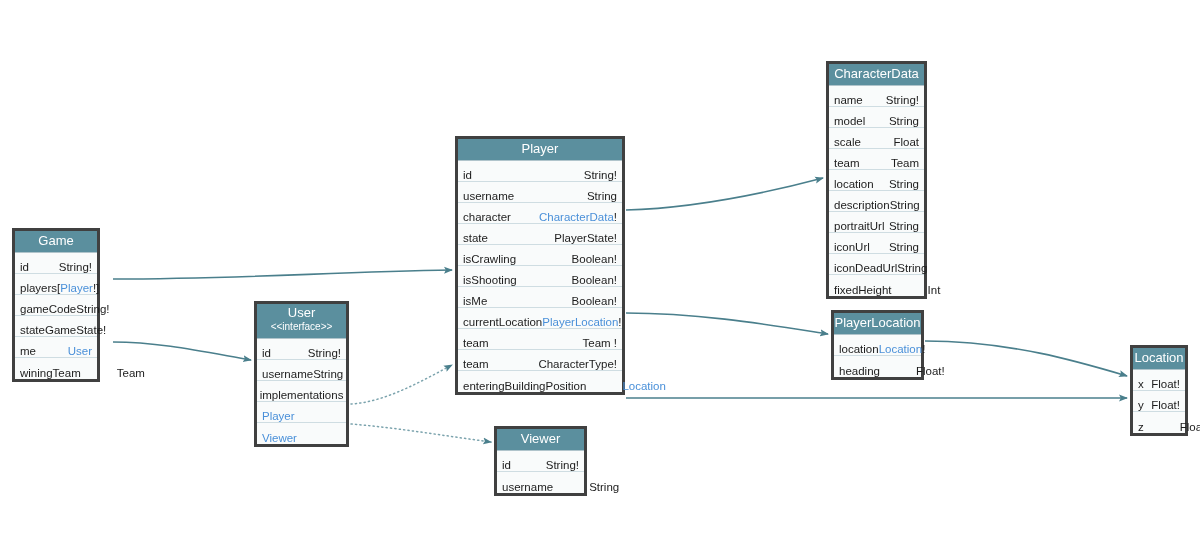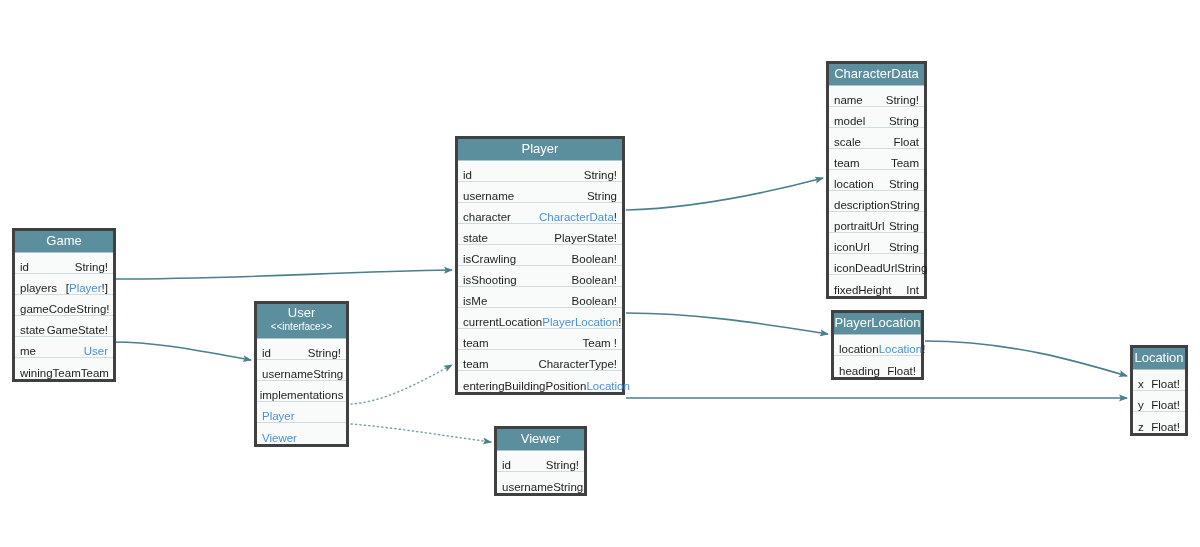--- a/index.html
+++ b/index.html
@@ -45,21 +45,21 @@
     display:flex;
     align-items:flex-end;
     justify-content:space-between;
     padding:0 5px;
     box-sizing:border-box;
     font-size:11.5px;
     color:#1c1c1c;
     white-space:nowrap;
     background:#f9fbfb;
   }
-  .row:last-child{border-bottom:none;}
+  .row:last-child{border-bottom:none;gap:36px;}
   .row .fname{text-align:left;}
   .row .ftype{text-align:right;}
   .row.center{justify-content:center;}
   .row.impl{justify-content:flex-start;color:#4a90d9;}
   .lnk{color:#4a90d9;}
   .bang{color:#1c1c1c;}
   .brk{color:#1c1c1c;}
 </style>
 </head>
 <body>
@@ -86,21 +86,21 @@
 
     <path d="M626,398 C800,398 990,398 1127,398" fill="none" stroke="#4a7f8c" stroke-width="1.6" marker-end="url(#ah)"></path>
 
     <path d="M925,341 C1010,341 1080,362 1127,376" fill="none" stroke="#4a7f8c" stroke-width="1.6" marker-end="url(#ah)"></path>
 
     <path d="M351,404 C385,402 420,382 452,365" fill="none" stroke="#7ba3ad" stroke-width="1.5" stroke-dasharray="1.2 3.2" stroke-linecap="round" marker-end="url(#ahd)"></path>
 
     <path d="M351,424 C400,428 445,436 491,442" fill="none" stroke="#7ba3ad" stroke-width="1.5" stroke-dasharray="1.2 3.2" stroke-linecap="round" marker-end="url(#ahd)"></path>
   </svg>
 
-  <div class="entity" id="e-game" style="left: 12px; top: 228px; width: 104px;">
+  <div class="entity" id="e-game" style="left: 12px; top: 228px; width: 88px;">
     <div class="hdr">Game</div>
     <div class="row">
       <span class="fname">id</span>
       <span class="ftype">String!</span>
     </div>
     <div class="row">
       <span class="fname">players</span>
       <span class="ftype"><span class="brk">[</span><span class="lnk">Player</span><span class="bang">!]</span></span>
     </div>
     <div class="row">

